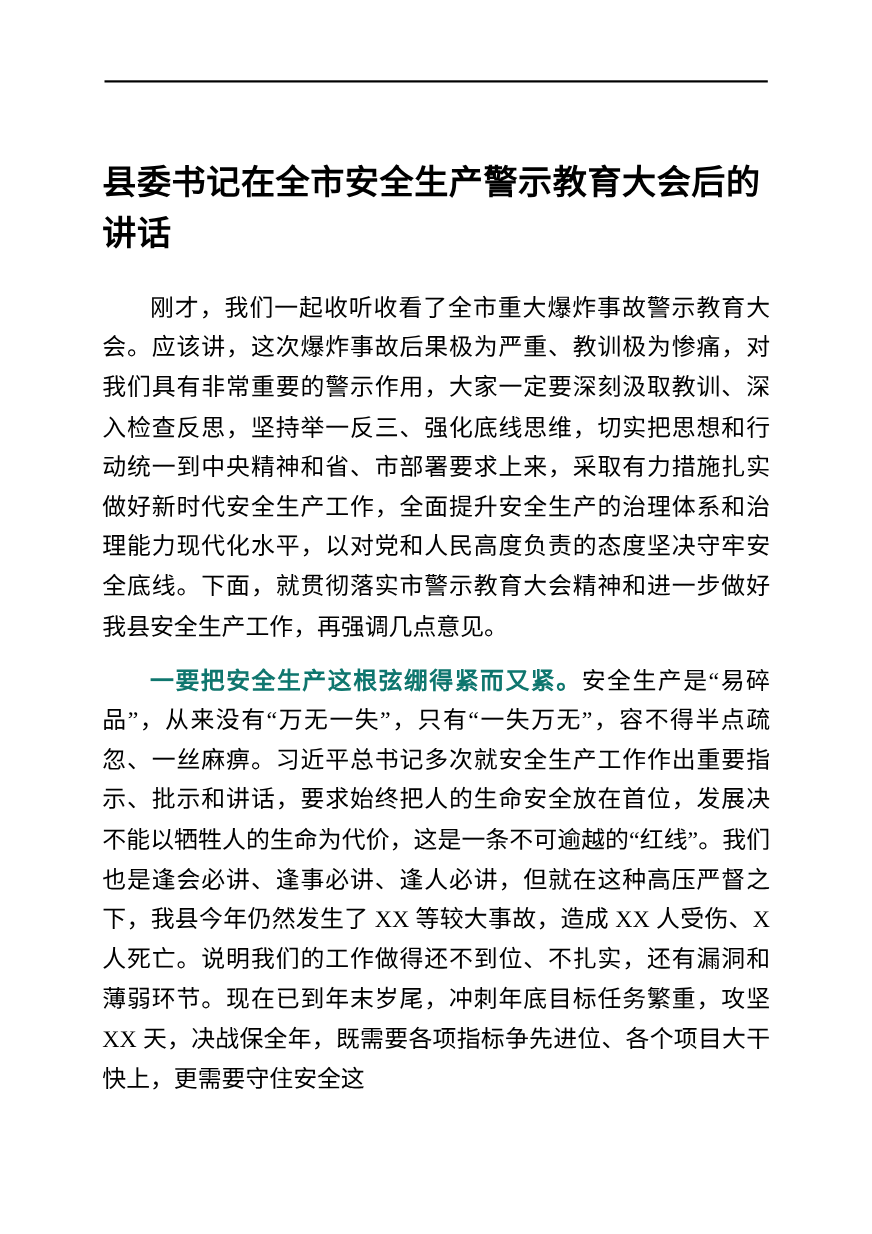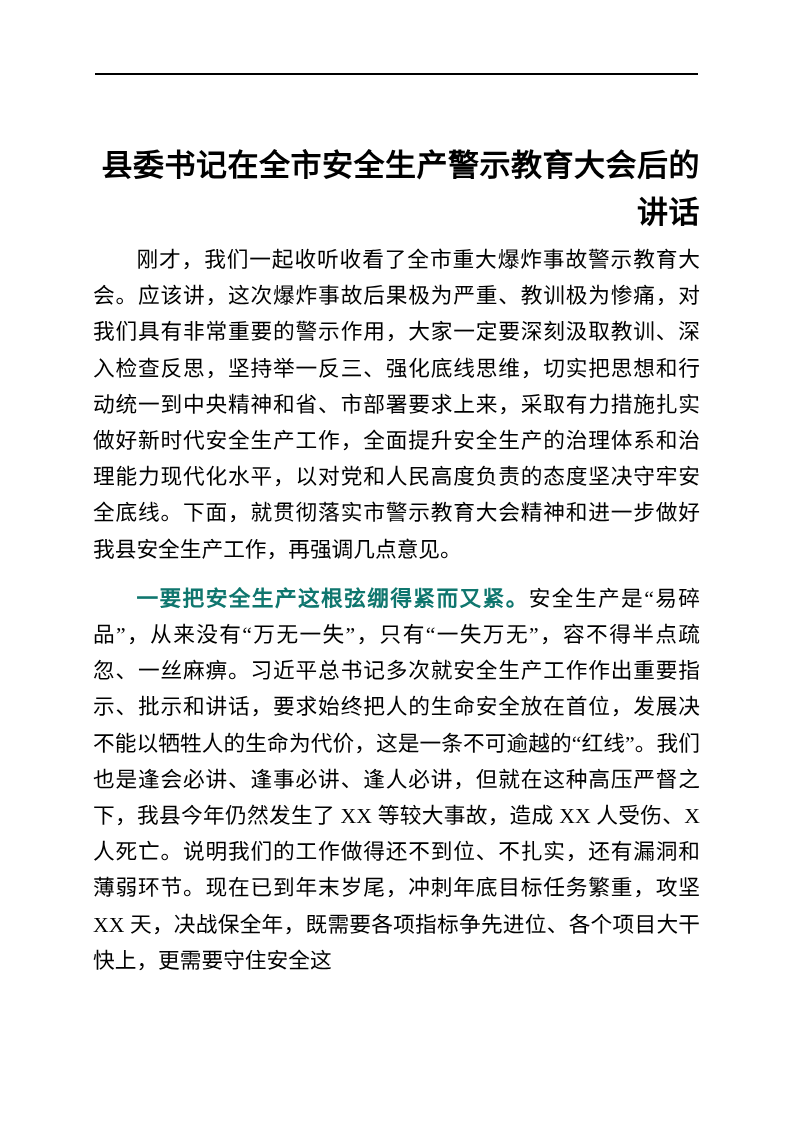--- a/index.html
+++ b/index.html
@@ -27,26 +27,26 @@
   .content {
     padding: 0 93px;
   }
   .doc-title {
     margin: 0;
     padding-top: 142px;
     font-family: "Liberation Sans", sans-serif;
     font-weight: 900;
     font-size: 31px;
     line-height: 47px;
-    text-align: right;
+    text-align: left;
     color: #000000;
     letter-spacing: 0.5px;
   }
   .doc-body {
-    margin-top: 6px;
+    margin-top: 26px;
   }
   .para {
     margin: 0 0 13px 0;
     font-size: 21.7px;
     line-height: 36.2px;
     text-align: justify;
     text-justify: inter-ideograph;
     text-indent: 43.4px;
     color: #000000;
   }

